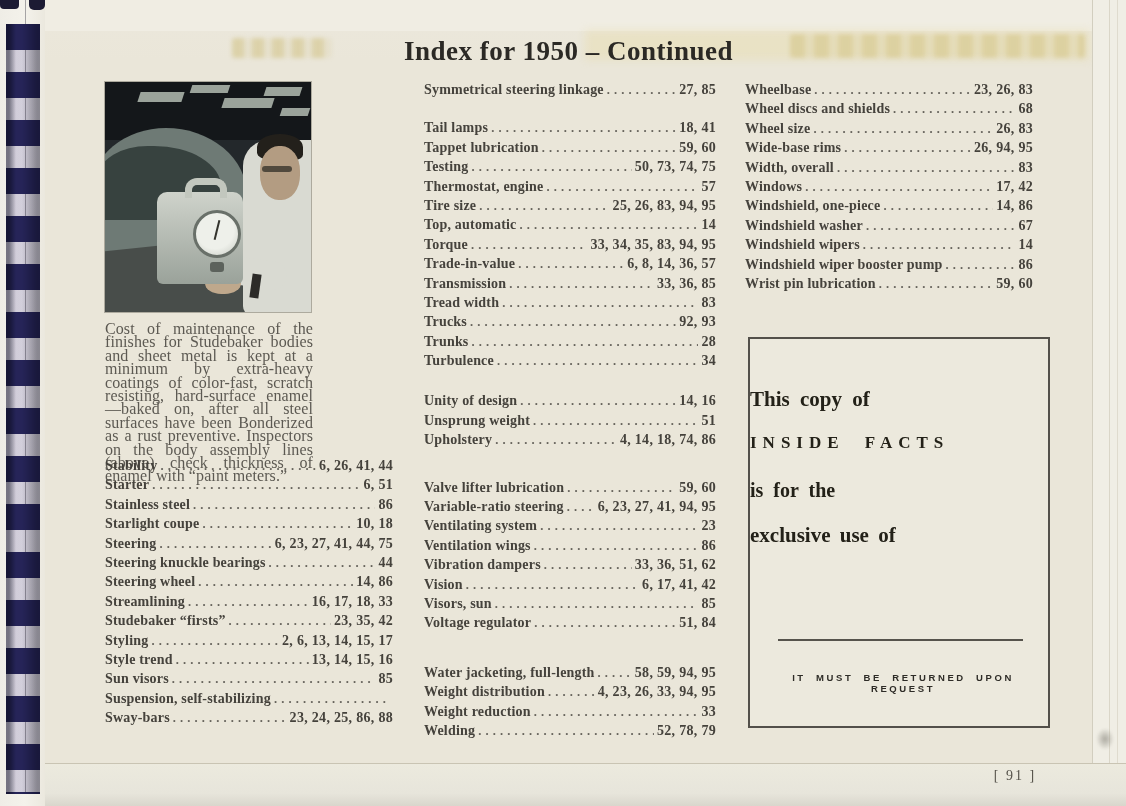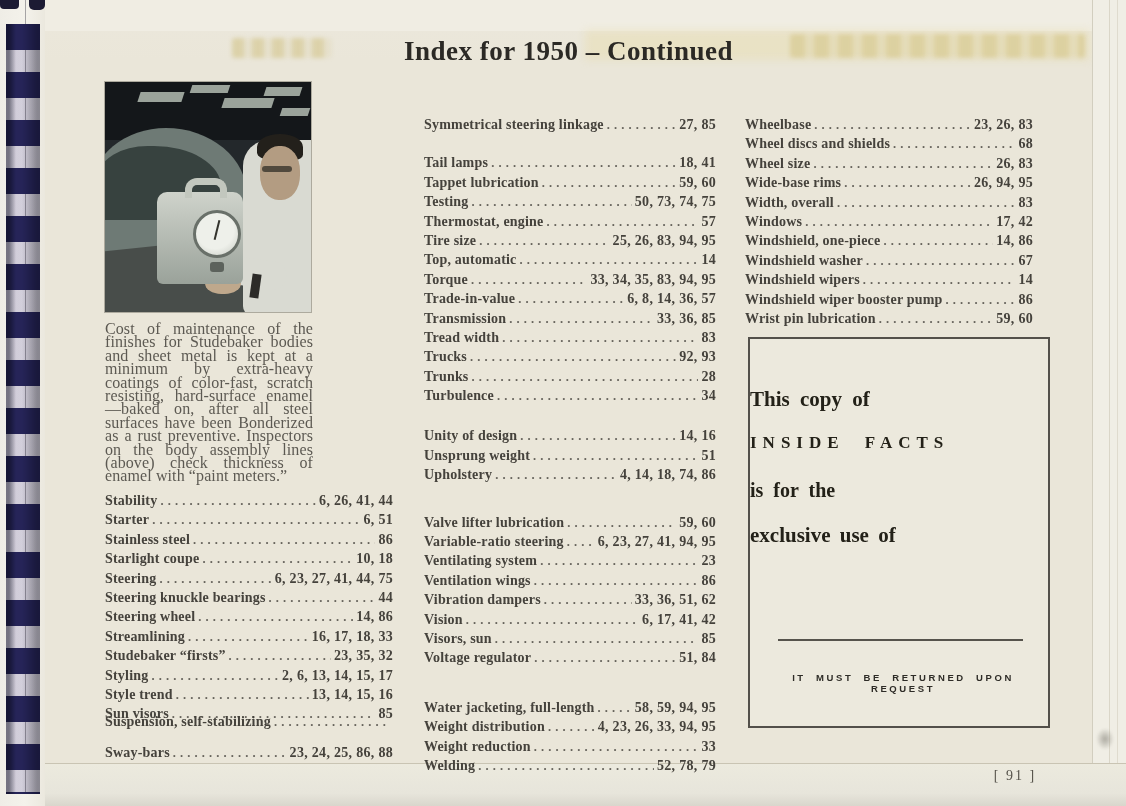--- a/index.html
+++ b/index.html
@@ -81,21 +81,21 @@
   .col-right{left:745px;top:82px;width:288px;}
   .idx-group{margin-bottom:19px;}
   .col-middle .g2{margin-bottom:21px;}
   .col-middle .g3{margin-bottom:28px;}
   .col-middle .g4{margin-bottom:30px;}
   .idx-row{display:flex;align-items:baseline;height:19.4px;font-size:14px;font-weight:bold;color:var(--ink);}
   .idx-label{white-space:nowrap;letter-spacing:.2px;}
   .idx-dots{flex:1 1 auto;overflow:hidden;white-space:nowrap;margin:0 3px;opacity:.8;}
   .idx-dots::after{content:". . . . . . . . . . . . . . . . . . . . . . . . . . . . . . . . . . . . . . . . . . . . .";
     font-size:12.5px;letter-spacing:.5px;}
-  .idx-pages{white-space:nowrap;letter-spacing:.3px;margin-top:35px;}
+  .idx-pages{white-space:nowrap;letter-spacing:.3px;}
   .idx-row.continuation{justify-content:flex-end;}
 
   
   .plate{position:absolute;left:748px;top:337px;width:302px;height:391px;border:2px solid #53504a;background:rgba(255,255,255,.12);}
   .plate-line{position:absolute;left:0;width:100%;text-align:left;color:#232118;}
   .pl1{top:48px;font-size:21px;font-weight:bold;word-spacing:5px;}
   .pl2{top:94px;font-size:17px;font-weight:bold;letter-spacing:6px;word-spacing:10px;}
   .pl3{top:140px;font-size:20px;font-weight:bold;word-spacing:5px;}
   .pl4{top:184px;font-size:21px;font-weight:bold;word-spacing:4px;}
   .plate-sigline{position:absolute;left:28px;top:300px;width:245px;border-top:2px solid #56534c;}
@@ -204,21 +204,21 @@
 
         <div class="idx-row">
           <span class="idx-label">Streamlining</span>
           <span class="idx-dots"></span>
           <span class="idx-pages">16, 17, 18, 33</span>
         </div>
 
         <div class="idx-row">
           <span class="idx-label">Studebaker “firsts”</span>
           <span class="idx-dots"></span>
-          <span class="idx-pages">23, 35, 32</span>
+          <span class="idx-pages">23, 35, 42</span>
         </div>
 
         <div class="idx-row">
           <span class="idx-label">Styling</span>
           <span class="idx-dots"></span>
           <span class="idx-pages">2, 6, 13, 14, 15, 17</span>
         </div>
 
         <div class="idx-row">
           <span class="idx-label">Style trend</span>

